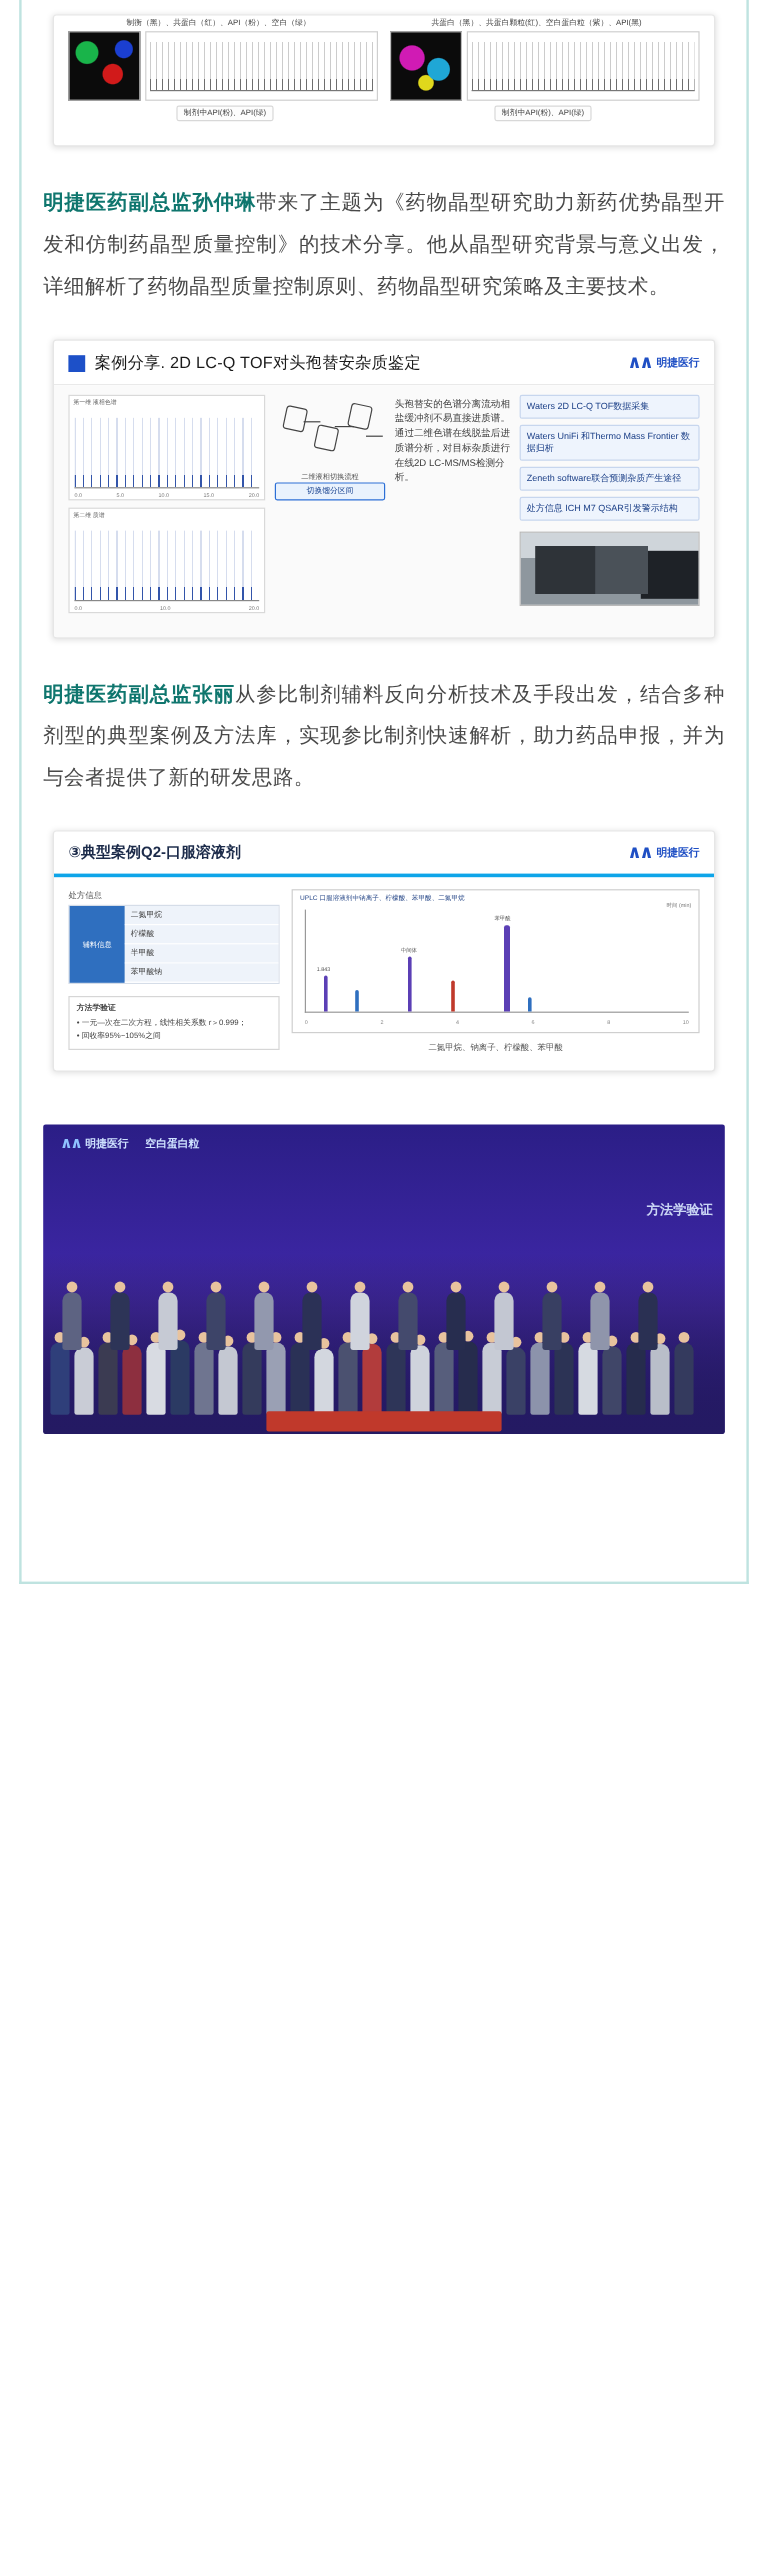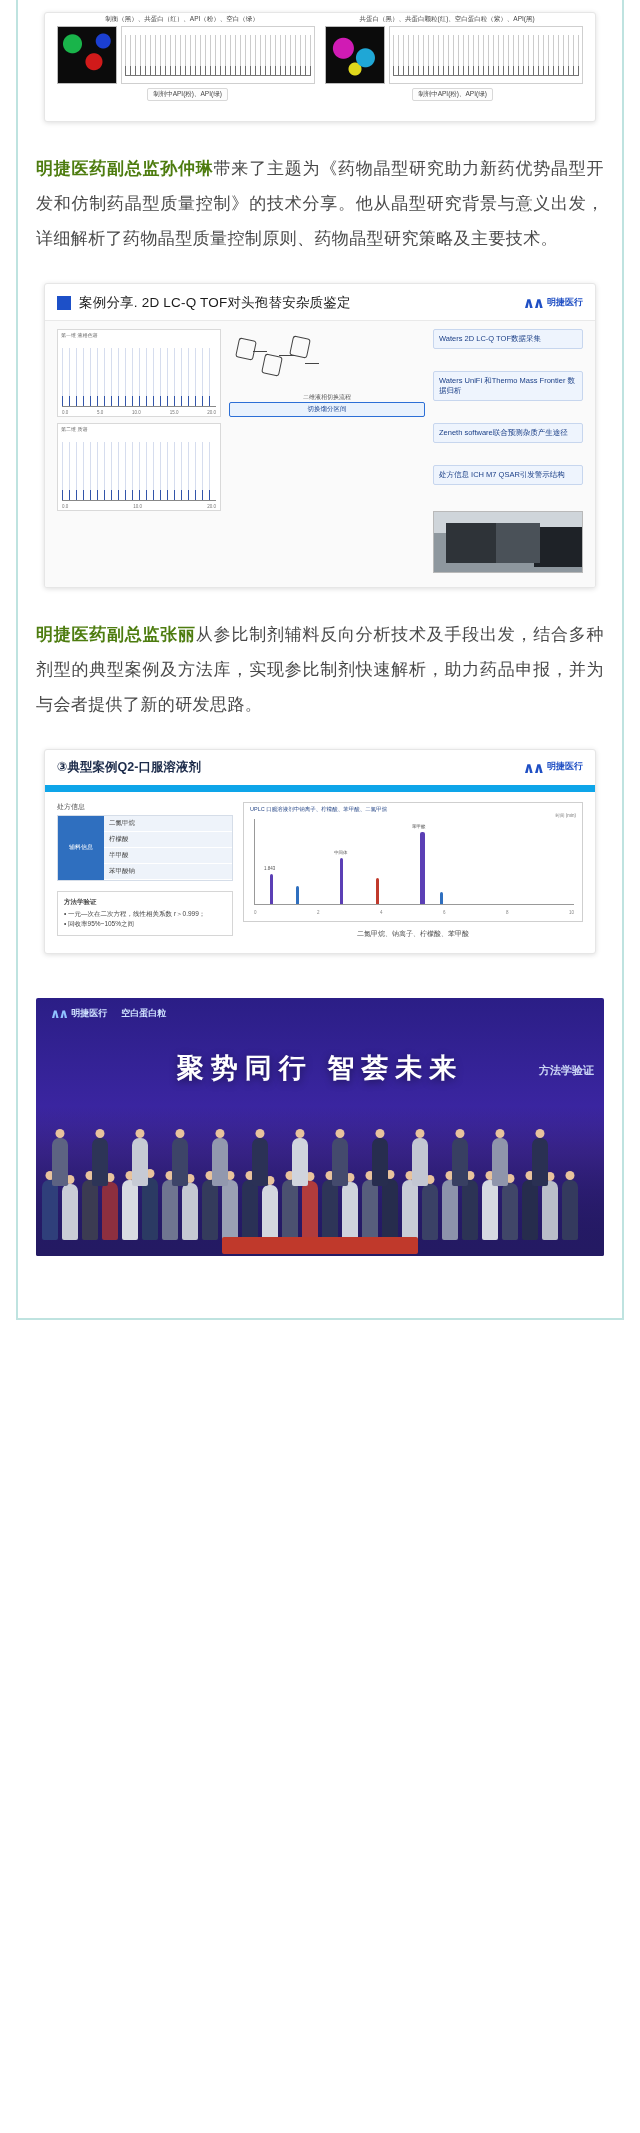--- a/index.html
+++ b/index.html
@@ -49,21 +49,21 @@
   .para {
     font-size: 17px;
     line-height: 2.05;
     letter-spacing: 0.4px;
     color: #494949;
     text-align: justify;
     margin: 30px 0 26px 0;
   }
   .para b {
     font-weight: bold;
-    color: #4d7c0f;
+    color: #0f766e;
   }
 
   
   .slide-card {
     background: #ffffff;
     border: 1px solid #e6e6e6;
     border-radius: 3px;
     box-shadow: 0 1px 5px rgba(0,0,0,0.13);
     margin: 12px 8px 26px 8px;
     overflow: hidden;
@@ -258,21 +258,21 @@
   }
   .note-col {
     width: 96px; flex: none;
     font-size: 8px;
     line-height: 1.55;
     color: #3c3c3c;
     padding-top: 2px;
   }
   .right-col {
     width: 150px; flex: none;
-    display: flex; flex-direction: column; gap: 22px;
+    display: flex; flex-direction: column; gap: 5px;
   }
   .right-chip {
     border: 1px solid #c7d6ee;
     background: #eef4fd;
     color: #1b3f87;
     font-size: 7.5px;
     padding: 4px 5px;
     border-radius: 2px;
     line-height: 1.35;
   }
@@ -291,21 +291,21 @@
     width: 34%; height: 66%;
     background: #2e3338;
     box-shadow: 44px 0 0 0 #4a5158, 88px 4px 0 0 #1e2227;
   }
 
   
   .slide3 .hdr {
     display: flex;
     align-items: center;
     padding: 9px 12px;
-    border-bottom: 7px solid #0ea5e9;
+    border-bottom: 3px solid #0ea5e9;
   }
   .slide3 .hdr-title {
     font-size: 12.5px;
     font-weight: bold;
     color: #1c2b4a;
   }
   .slide3 .body {
     display: flex;
     gap: 10px;
     padding: 10px 12px 14px 12px;
@@ -551,20 +551,21 @@
             <span class="hexring" style="left:8px; top:10px;"></span>
             <span class="hexring" style="left:34px; top:26px;"></span>
             <span class="hexring" style="left:62px; top:8px;"></span>
             <span class="chainline" style="left:24px; top:22px; width:14px;"></span>
             <span class="chainline" style="left:50px; top:26px; width:16px;"></span>
             <span class="chainline" style="left:76px; top:34px; width:14px;"></span>
           </div>
           <div class="struct-cap">二维液相切换流程</div>
           <div class="highlight-box">切换馏分区间</div>
         </div>
+        <div class="note-col">头孢替安的色谱分离流动相盐缓冲剂不易直接进质谱。通过二维色谱在线脱盐后进质谱分析，对目标杂质进行在线2D LC-MS/MS检测分析。</div>
         <div class="right-col">
           <div class="right-chip">Waters 2D LC-Q TOF数据采集</div>
           <div class="right-chip">Waters UniFi 和Thermo Mass Frontier 数据归析</div>
           <div class="right-chip">Zeneth software联合预测杂质产生途径</div>
           <div class="right-chip">处方信息 ICH M7 QSAR引发警示结构</div>
           <div class="instrument-photo"></div>
         </div>
       </div>
     </div>
 
@@ -634,21 +635,20 @@
       <div class="gp-logos">
         <span class="lg">
           <span class="mk">∧∧</span>
           <span>明捷医行</span>
         </span>
         <span class="lg">
           <span>空白蛋白粒</span>
         </span>
       </div>
       <div class="gp-right-text">方法学验证</div>
-      <div class="gp-main-title">聚势同行  智荟未来</div>
       <div class="gp-stage"></div>
       <div class="crowd">
         <span class="person" style="left:6px;  background:#2f3f7a;"></span>
         <span class="person" style="left:26px; background:#c9ccd6; height:56px;"></span>
         <span class="person" style="left:46px; background:#3b3b52;"></span>
         <span class="person" style="left:66px; background:#8d2f3f; height:58px;"></span>
         <span class="person" style="left:86px; background:#d8dbe2;"></span>
         <span class="person" style="left:106px;background:#2b3a63; height:62px;"></span>
         <span class="person" style="left:126px;background:#6f7590;"></span>
         <span class="person" style="left:146px;background:#c4c8d2; height:57px;"></span>

